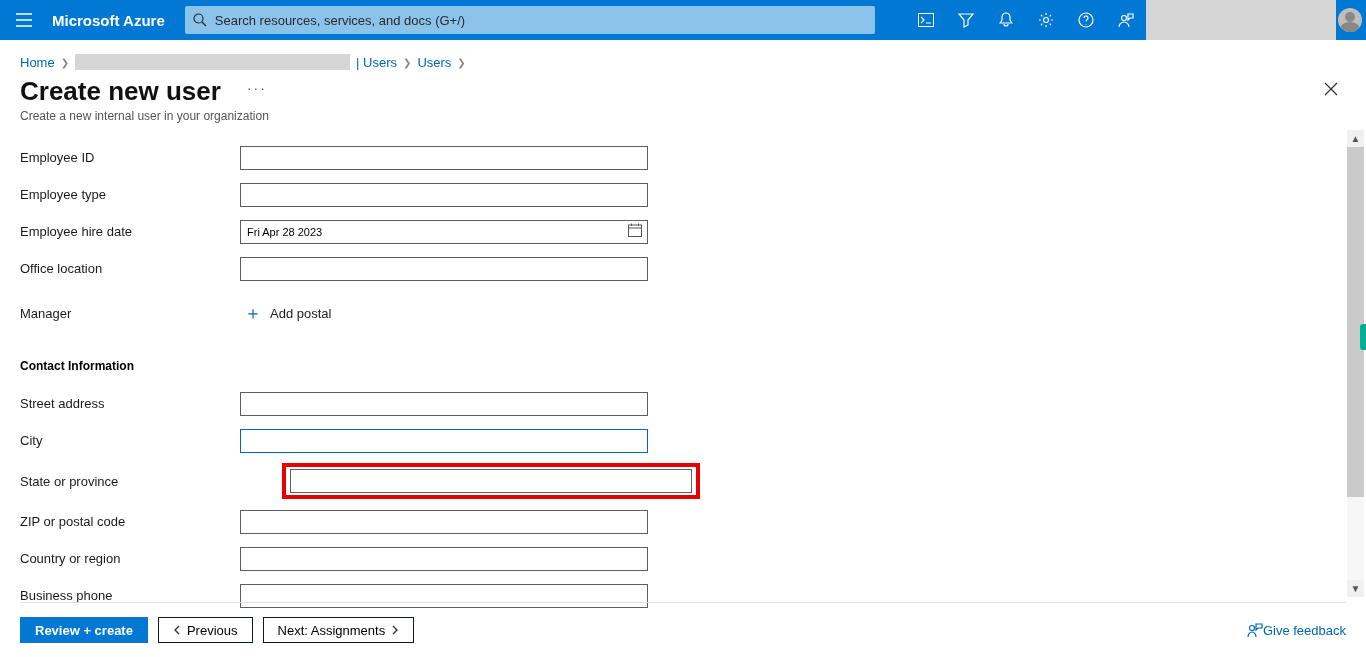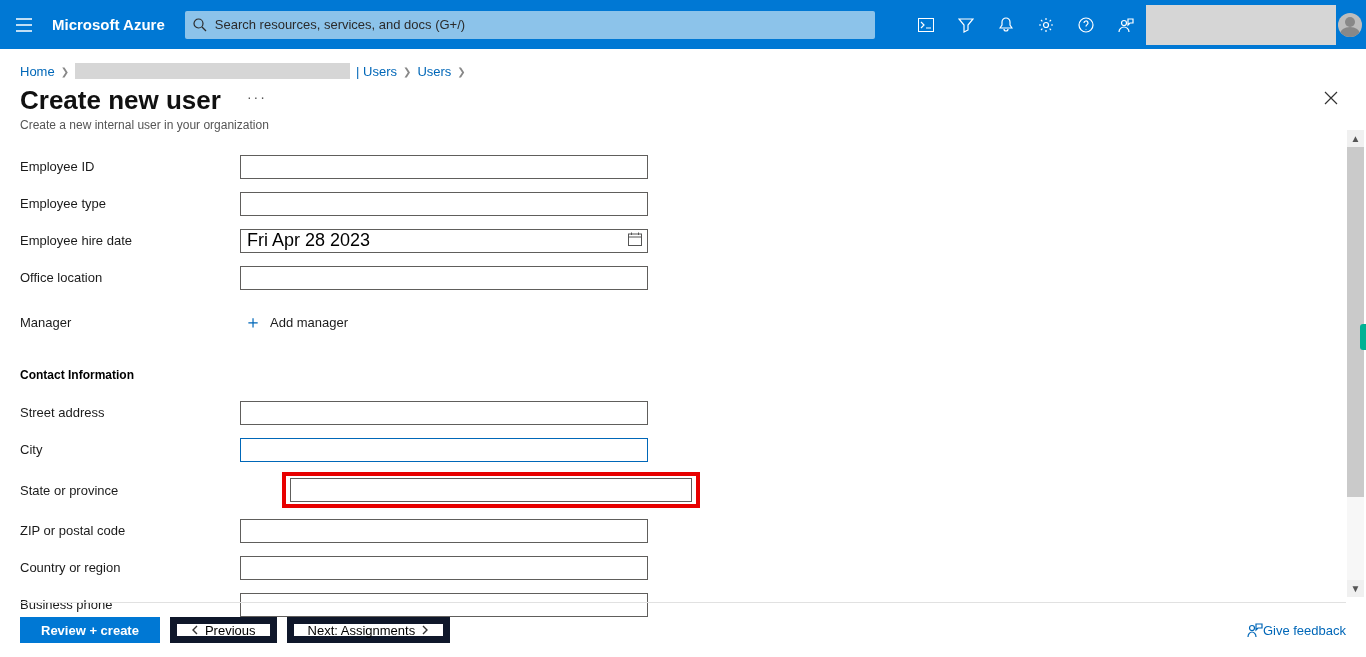--- a/index.html
+++ b/index.html
@@ -1,19 +1,19 @@
 <!DOCTYPE html>
 <html><head>
 <meta charset="utf-8">
 <style>
 * { box-sizing: border-box; margin: 0; padding: 0; font-family: "Segoe UI", Arial, sans-serif; }
 body { width: 1366px; height: 657px; overflow: hidden; background: #fff; position: relative; }
 
 
-.topbar { height: 49px; background: #0078d4; display: flex; align-items: center; color: #fff; }
+.topbar { height: 40px; background: #0078d4; display: flex; align-items: center; color: #fff; }
 .hamburger { width: 48px; display:flex; align-items:center; justify-content:center; cursor:pointer; height:100%; }
 .brand { font-size: 15px; font-weight: 600; padding: 0 12px 0 4px; cursor:pointer; }
 .search-wrap { flex: 0 0 690px; height: 28px; background: #8cc3ea; border-radius: 2px; display:flex; align-items:center; padding: 0 8px; margin-left: 8px; }
 .search-wrap svg { flex:0 0 14px; }
 .search-input { background: transparent; border: none; outline: none; font-size: 13px; color: #2b2b2b; margin-left: 8px; width: 100%; }
 .search-input::placeholder { color: #2b2b2b; }
 .top-icons { margin-left: auto; display:flex; align-items:center; height:100%; }
 .top-icon { width: 40px; height: 100%; display:flex; align-items:center; justify-content:center; cursor:pointer; }
 .top-blank { width: 190px; height: 40px; background: #d6d6d6; }
 .avatar { width: 24px; height: 24px; border-radius: 50%; background:#bdbdbd; position:relative; overflow:hidden; margin-right:4px; margin-left:2px;}
@@ -30,35 +30,35 @@
 .page-header { display:flex; align-items:flex-start; padding: 0 20px; }
 .page-title { font-size: 26px; font-weight: 600; color:#111; }
 .ellipsis { margin-left: 26px; margin-top: 4px; color:#555; cursor:pointer; letter-spacing:2px; font-size: 14px;}
 .close-x { margin-left:auto; cursor:pointer; padding: 4px 8px; font-size: 18px; color:#333; }
 .page-sub { padding: 2px 20px 10px 20px; font-size: 12px; color:#555; }
 
 
 .form-body { padding: 6px 20px 0 20px; overflow:hidden; }
 .form-row { display:flex; align-items:center; height: 37px; }
 .form-label { width: 220px; font-size: 13px; color:#1b1b1b; }
-.form-input { width: 408px; height: 24px; border: 1px solid #605e5c; font-size: 18px; padding: 0 6px; outline:none; }
+.form-input { width: 408px; height: 24px; border: 1px solid #605e5c; font-size: 11px; padding: 0 6px; outline:none; }
 .form-input.focused { border: 1px solid #0067b8; }
 .highlight-box { border: 4px solid #e80000; padding: 2px 4px; display:inline-block; }
 .highlight-box .form-input { width: 402px; border:1px solid #605e5c; }
 .date-wrap { position: relative; width: 408px; }
 .date-wrap .form-input { width: 408px; padding-right: 28px; }
 .cal-icon { position:absolute; right:6px; top:3px; cursor:pointer; color:#555; }
 .add-btn { display:flex; align-items:center; gap: 8px; font-size: 13px; color:#1b1b1b; cursor:pointer; padding-left: 4px; }
 .add-btn .plus-ic { color:#0067b8; font-size: 18px; font-weight:100; line-height:1; }
 
 .section-h { font-weight: 600; font-size: 12px; padding: 20px 0 12px 0; }
 
 
 .footer { position:absolute; left:20px; right: 20px; bottom: 14px; border-top: 1px solid #e1e1e1; padding-top: 14px; display:flex; align-items:center; gap: 10px; }
-.btn { height: 26px; padding: 0 14px; font-size: 13px; border: 7px solid #0f172a; background:#fff; cursor:pointer; display:flex; align-items:center; gap:6px; }
+.btn { height: 26px; padding: 0 14px; font-size: 13px; border: 1px solid #0f172a; background:#fff; cursor:pointer; display:flex; align-items:center; gap:6px; }
 .btn.primary { background:#0078d4; color:#fff; border-color:#0078d4; font-weight:600; }
 .feedback { margin-left:auto; color:#0067b8; font-size: 13px; display:flex; align-items:center; cursor:pointer; }
 
 
 .scroll-arrow { position:absolute; right:2px; width:17px; height:17px; display:flex; align-items:center; justify-content:center; font-size:10px; color:#555; background:#f0f0f0;}
 .scroll-arrow.up { top: 130px; }
 .scroll-arrow.down { top: 580px; }
 .scroll-track { position:absolute; right:2px; top:147px; width:17px; height: 433px; background:#f7f7f7;}
 .scroll-thumb { position:absolute; right:2px; top:147px; width:17px; height: 350px; background:#cacaca;}
 .green-tab { position:absolute; right:0; top:324px; width:6px; height:26px; background:#00b294; border-radius: 3px 0 0 3px; }
@@ -170,21 +170,21 @@
 
   <div class="form-row">
     <div class="form-label">Office location</div>
     <input class="form-input" value="" style="">
   </div>
 
   <div class="form-row" style="height:52px;">
     <div class="form-label">Manager</div>
     <div class="add-btn">
       <span class="plus-ic">＋</span>
-      <span>Add manager</span>
+      <span>Add postal</span>
     </div>
   </div>
 
   <div class="section-h">Contact Information</div>
 
   <div class="form-row">
     <div class="form-label">Street address</div>
     <input class="form-input" value="" style="">
   </div>
 

